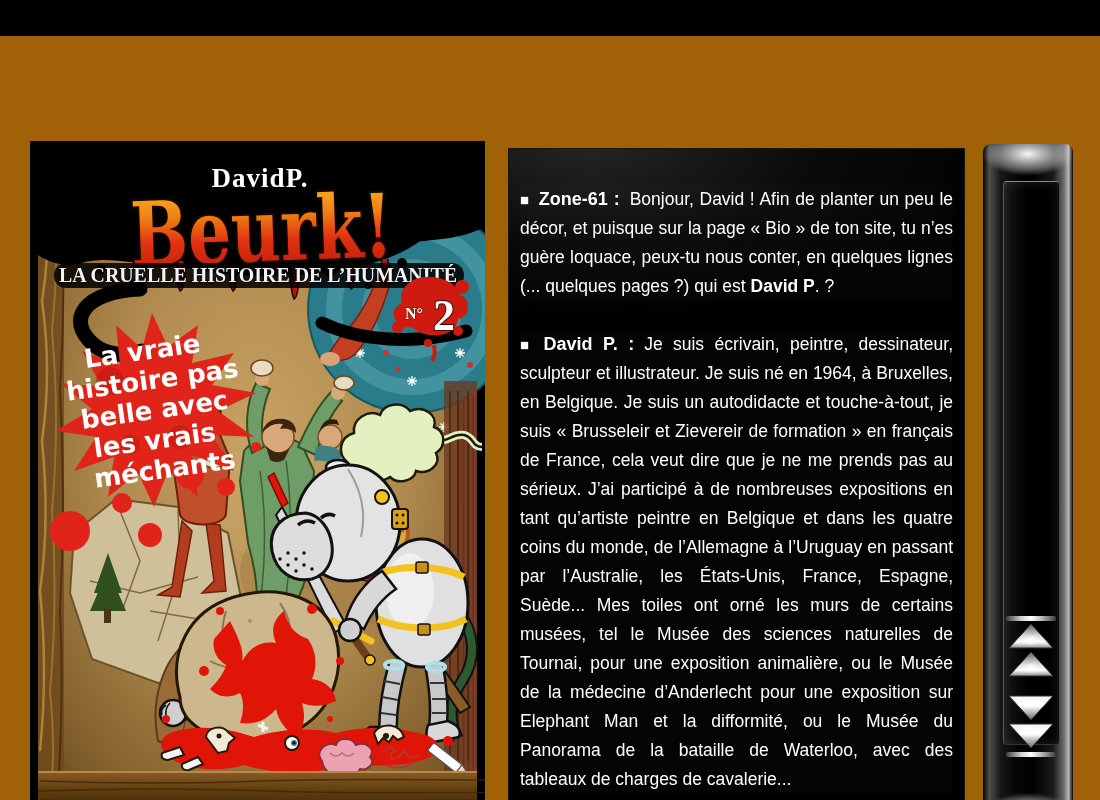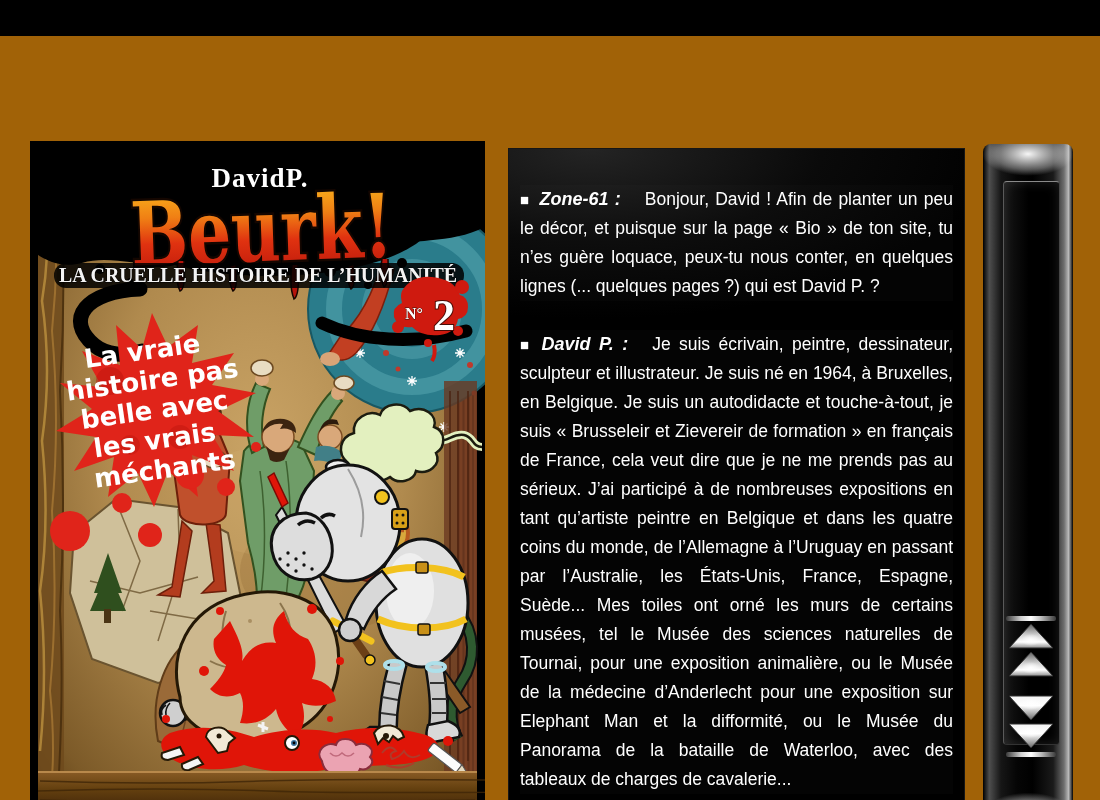--- a/index.html
+++ b/index.html
@@ -12,22 +12,22 @@
   
   .panel{position:absolute;left:508px;top:112px;width:457px;height:676px;box-sizing:border-box;
          padding:6px 11px 0 11px;border:1px solid #161616;
          background:radial-gradient(ellipse 420px 170px at 18% 0%, #242424 0%, #0a0a0a 55%, #000 100%);}
   .panel-title{margin:2px 0 0 0;text-align:center;color:#fff;font-weight:400;font-size:28px;letter-spacing:1px;}
   .panel-title span{display:inline-block;transform:scaleX(.9);}
   .para{color:#fff;font-size:17.5px;line-height:29px;text-align:justify;margin:0;background:rgba(255,255,255,.015);}
   .para.q{margin-top:30px;}
   .para.a{margin-top:29px;}
   .bullet{font-size:15px;padding-right:9px;font-style:normal;}
-  .speaker{font-weight:bold;font-style:italic;font-size:18px;padding-right:24px;}
-  .b{font-weight:normal;}
+  .speaker{font-weight:bold;font-size:18px;padding-right:10px;}
+  .b{font-weight:bold;}
 
   
   .scrollbar{position:absolute;left:983px;top:108px;width:90px;height:684px;}
   .scroll-track{position:absolute;left:0;top:0;right:0;bottom:0;border-radius:8px;background:
      radial-gradient(ellipse 65% 28px at 50% 10px, rgba(255,255,255,.97) 0%, rgba(255,255,255,.35) 55%, rgba(255,255,255,0) 78%),
      radial-gradient(ellipse 65% 30px at 50% calc(100% - 12px), rgba(255,255,255,.97) 0%, rgba(255,255,255,.35) 55%, rgba(255,255,255,0) 78%),
      linear-gradient(90deg,#000 0%,#4e4e4e 7%,#161616 20%,#050505 38%,#000 55%,#1a1a1a 78%,#6e6e6e 90%,#b9b9b9 95%,#000 100%);}
   .scroll-inner{position:absolute;left:20px;top:37px;width:55px;height:562px;border-radius:4px;
      background:linear-gradient(90deg,#161616,#000 45%);
      border-top:1px solid #8a8a8a;border-left:1px solid #5a5a5a;border-right:1px solid #454545;border-bottom:1px solid #333;

